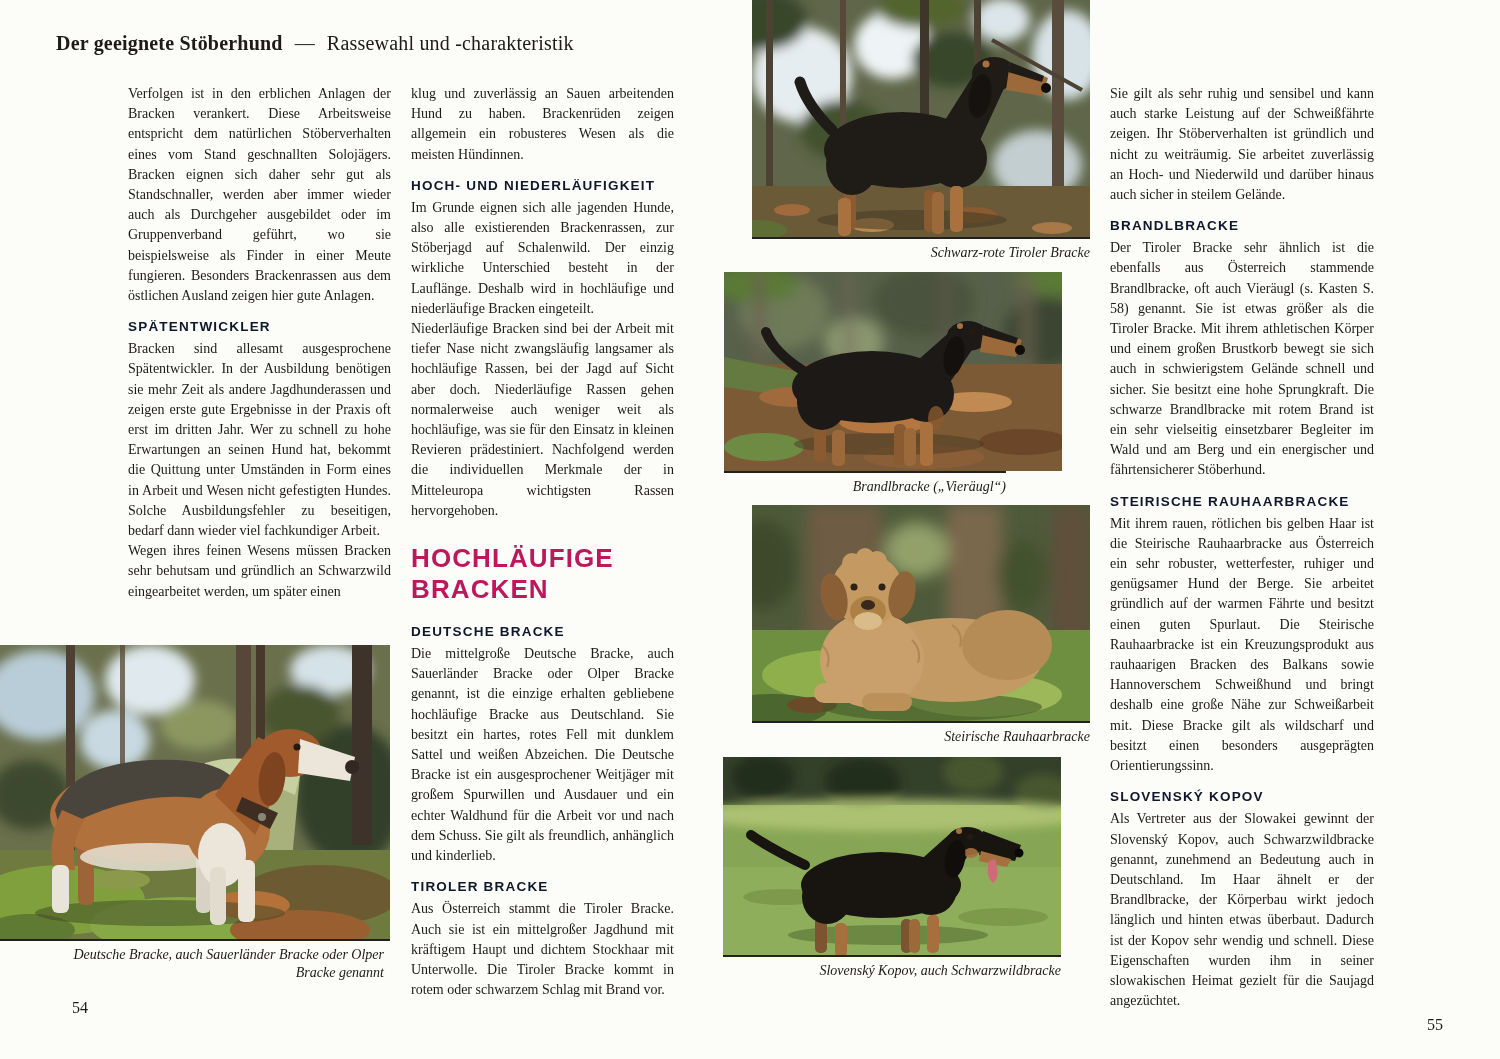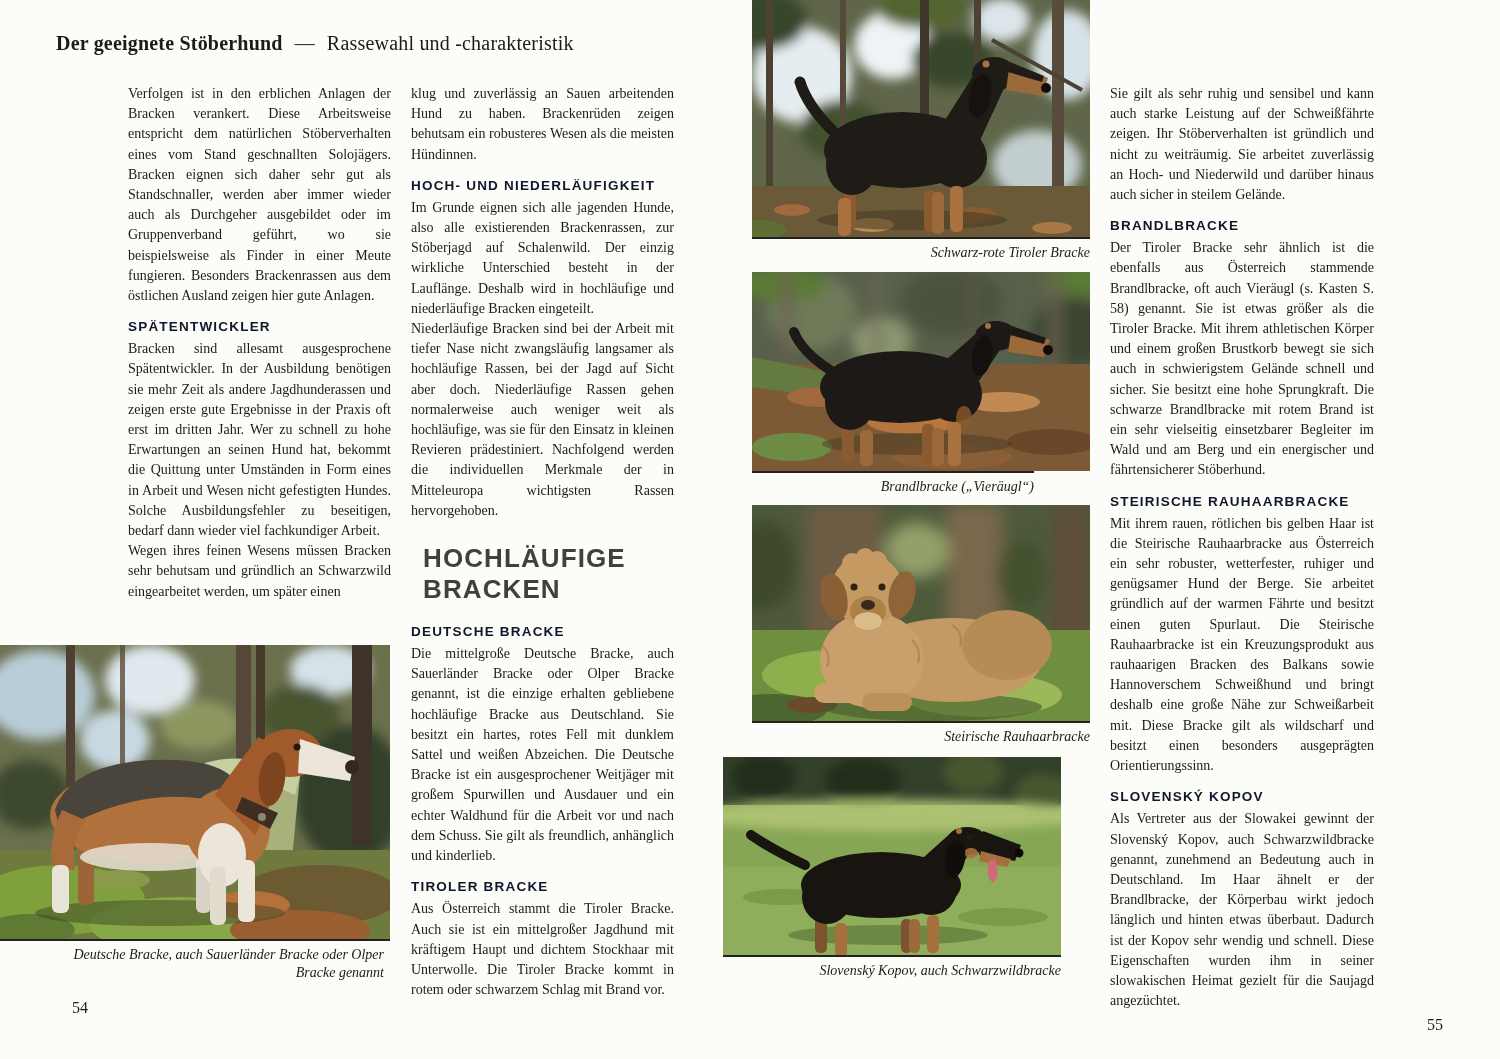--- a/index.html
+++ b/index.html
@@ -18,34 +18,34 @@
   .col2{left:411px;top:84px;}
   .colR{left:1110px;top:84px;width:264px;}
   .textcol p{margin:0;}
   .kicker{
     font-family:"Liberation Sans",sans-serif;font-size:13.5px;font-weight:700;
     letter-spacing:1.2px;color:#0f172a;margin:12px 0 4px;text-align:left;line-height:17px;
   }
   .kicker:first-child{margin-top:0;}
   .bigheading{
     font-family:"Liberation Sans",sans-serif;font-size:26px;font-weight:600;
-    letter-spacing:1.1px;color:#404040;line-height:31px;margin:22px 12px 18px;text-align:left;
+    letter-spacing:1.1px;color:#be185d;line-height:31px;margin:22px 0 18px;text-align:left;
   }
   
   figure{position:absolute;margin:0;padding:0;}
   figure svg{display:block;}
   .caption{
     border-top:2px solid #23211d;font-style:italic;font-size:14px;line-height:18px;
     padding-top:5px;color:#1d1b18;
   }
   .cap-left{padding-left:56px;padding-right:6px;text-align:right;}
   .cap-right{text-align:right;}
   .fig-left{left:0;top:645px;width:390px;}
   .fig-r1{left:752px;top:0;width:338px;}
-  .fig-r2{left:752px;top:272px;width:282px;}
+  .fig-r2{left:724px;top:272px;width:282px;}
   .fig-r3{left:752px;top:505px;width:338px;}
   .fig-r4{left:723px;top:757px;width:338px;}
   
   .pagenum{position:absolute;font-size:16px;}
   .pn-left{left:72px;top:999px;}
   .pn-right{left:1427px;top:1016px;}
 </style>
 </head>
 <body>
 
@@ -56,21 +56,21 @@
   </div>
 
   <div class="textcol col1">
     <p>Verfolgen ist in den erblichen Anlagen der Bracken verankert. Diese Arbeitsweise entspricht dem natürlichen Stöberverhalten eines vom Stand geschnallten Solojägers. Bracken eignen sich daher sehr gut als Standschnaller, werden aber immer wieder auch als Durchgeher ausgebildet oder im Gruppenverband geführt, wo sie beispielsweise als Finder in einer Meute fungieren. Besonders Brackenrassen aus dem östlichen Ausland zeigen hier gute Anlagen.</p>
     <div class="kicker">SPÄTENTWICKLER</div>
     <p>Bracken sind allesamt ausgesprochene Spätentwickler. In der Ausbildung benötigen sie mehr Zeit als andere Jagdhunderassen und zeigen erste gute Ergebnisse in der Praxis oft erst im dritten Jahr. Wer zu schnell zu hohe Erwartungen an seinen Hund hat, bekommt die Quittung unter Umständen in Form eines in Arbeit und Wesen nicht gefestigten Hundes. Solche Ausbildungsfehler zu beseitigen, bedarf dann wieder viel fachkundiger Arbeit.</p>
     <p>Wegen ihres feinen Wesens müssen Bracken sehr behutsam und gründlich an Schwarzwild eingearbeitet werden, um später einen</p>
   </div>
 
   <div class="textcol col2">
-    <p>klug und zuverlässig an Sauen arbeitenden Hund zu haben. Brackenrüden zeigen behutsam ein robusteres Wesen als die meisten Hündinnen.</p>
+    <p>klug und zuverlässig an Sauen arbeitenden Hund zu haben. Brackenrüden zeigen allgemein ein robusteres Wesen als die meisten Hündinnen.</p>
     <div class="kicker">HOCH- UND NIEDERLÄUFIGKEIT</div>
     <p>Im Grunde eignen sich alle jagenden Hunde, also alle existierenden Brackenrassen, zur Stöberjagd auf Schalenwild. Der einzig wirkliche Unterschied besteht in der Lauflänge. Deshalb wird in hochläufige und niederläufige Bracken eingeteilt.</p>
     <p>Niederläufige Bracken sind bei der Arbeit mit tiefer Nase nicht zwangsläufig langsamer als hochläufige Rassen, bei der Jagd auf Sicht aber doch. Niederläufige Rassen gehen normalerweise auch weniger weit als hochläufige, was sie für den Einsatz in kleinen Revieren prädestiniert. Nachfolgend werden die individuellen Merkmale der in Mitteleuropa wichtigsten Rassen hervorgehoben.</p>
     <div class="bigheading">HOCHLÄUFIGE BRACKEN</div>
     <div class="kicker">DEUTSCHE BRACKE</div>
     <p>Die mittelgroße Deutsche Bracke, auch Sauerländer Bracke oder Olper Bracke genannt, ist die einzige erhalten gebliebene hochläufige Bracke aus Deutschland. Sie besitzt ein hartes, rotes Fell mit dunklem Sattel und weißen Abzeichen. Die Deutsche Bracke ist ein ausgesprochener Weitjäger mit großem Spurwillen und Ausdauer und ein echter Waldhund für die Arbeit vor und nach dem Schuss. Sie gilt als freundlich, anhänglich und kinderlieb.</p>
     <div class="kicker">TIROLER BRACKE</div>
     <p>Aus Österreich stammt die Tiroler Bracke. Auch sie ist ein mittelgroßer Jagdhund mit kräftigem Haupt und dichtem Stockhaar mit Unterwolle. Die Tiroler Bracke kommt in rotem oder schwarzem Schlag mit Brand vor.</p>
   </div>
 

